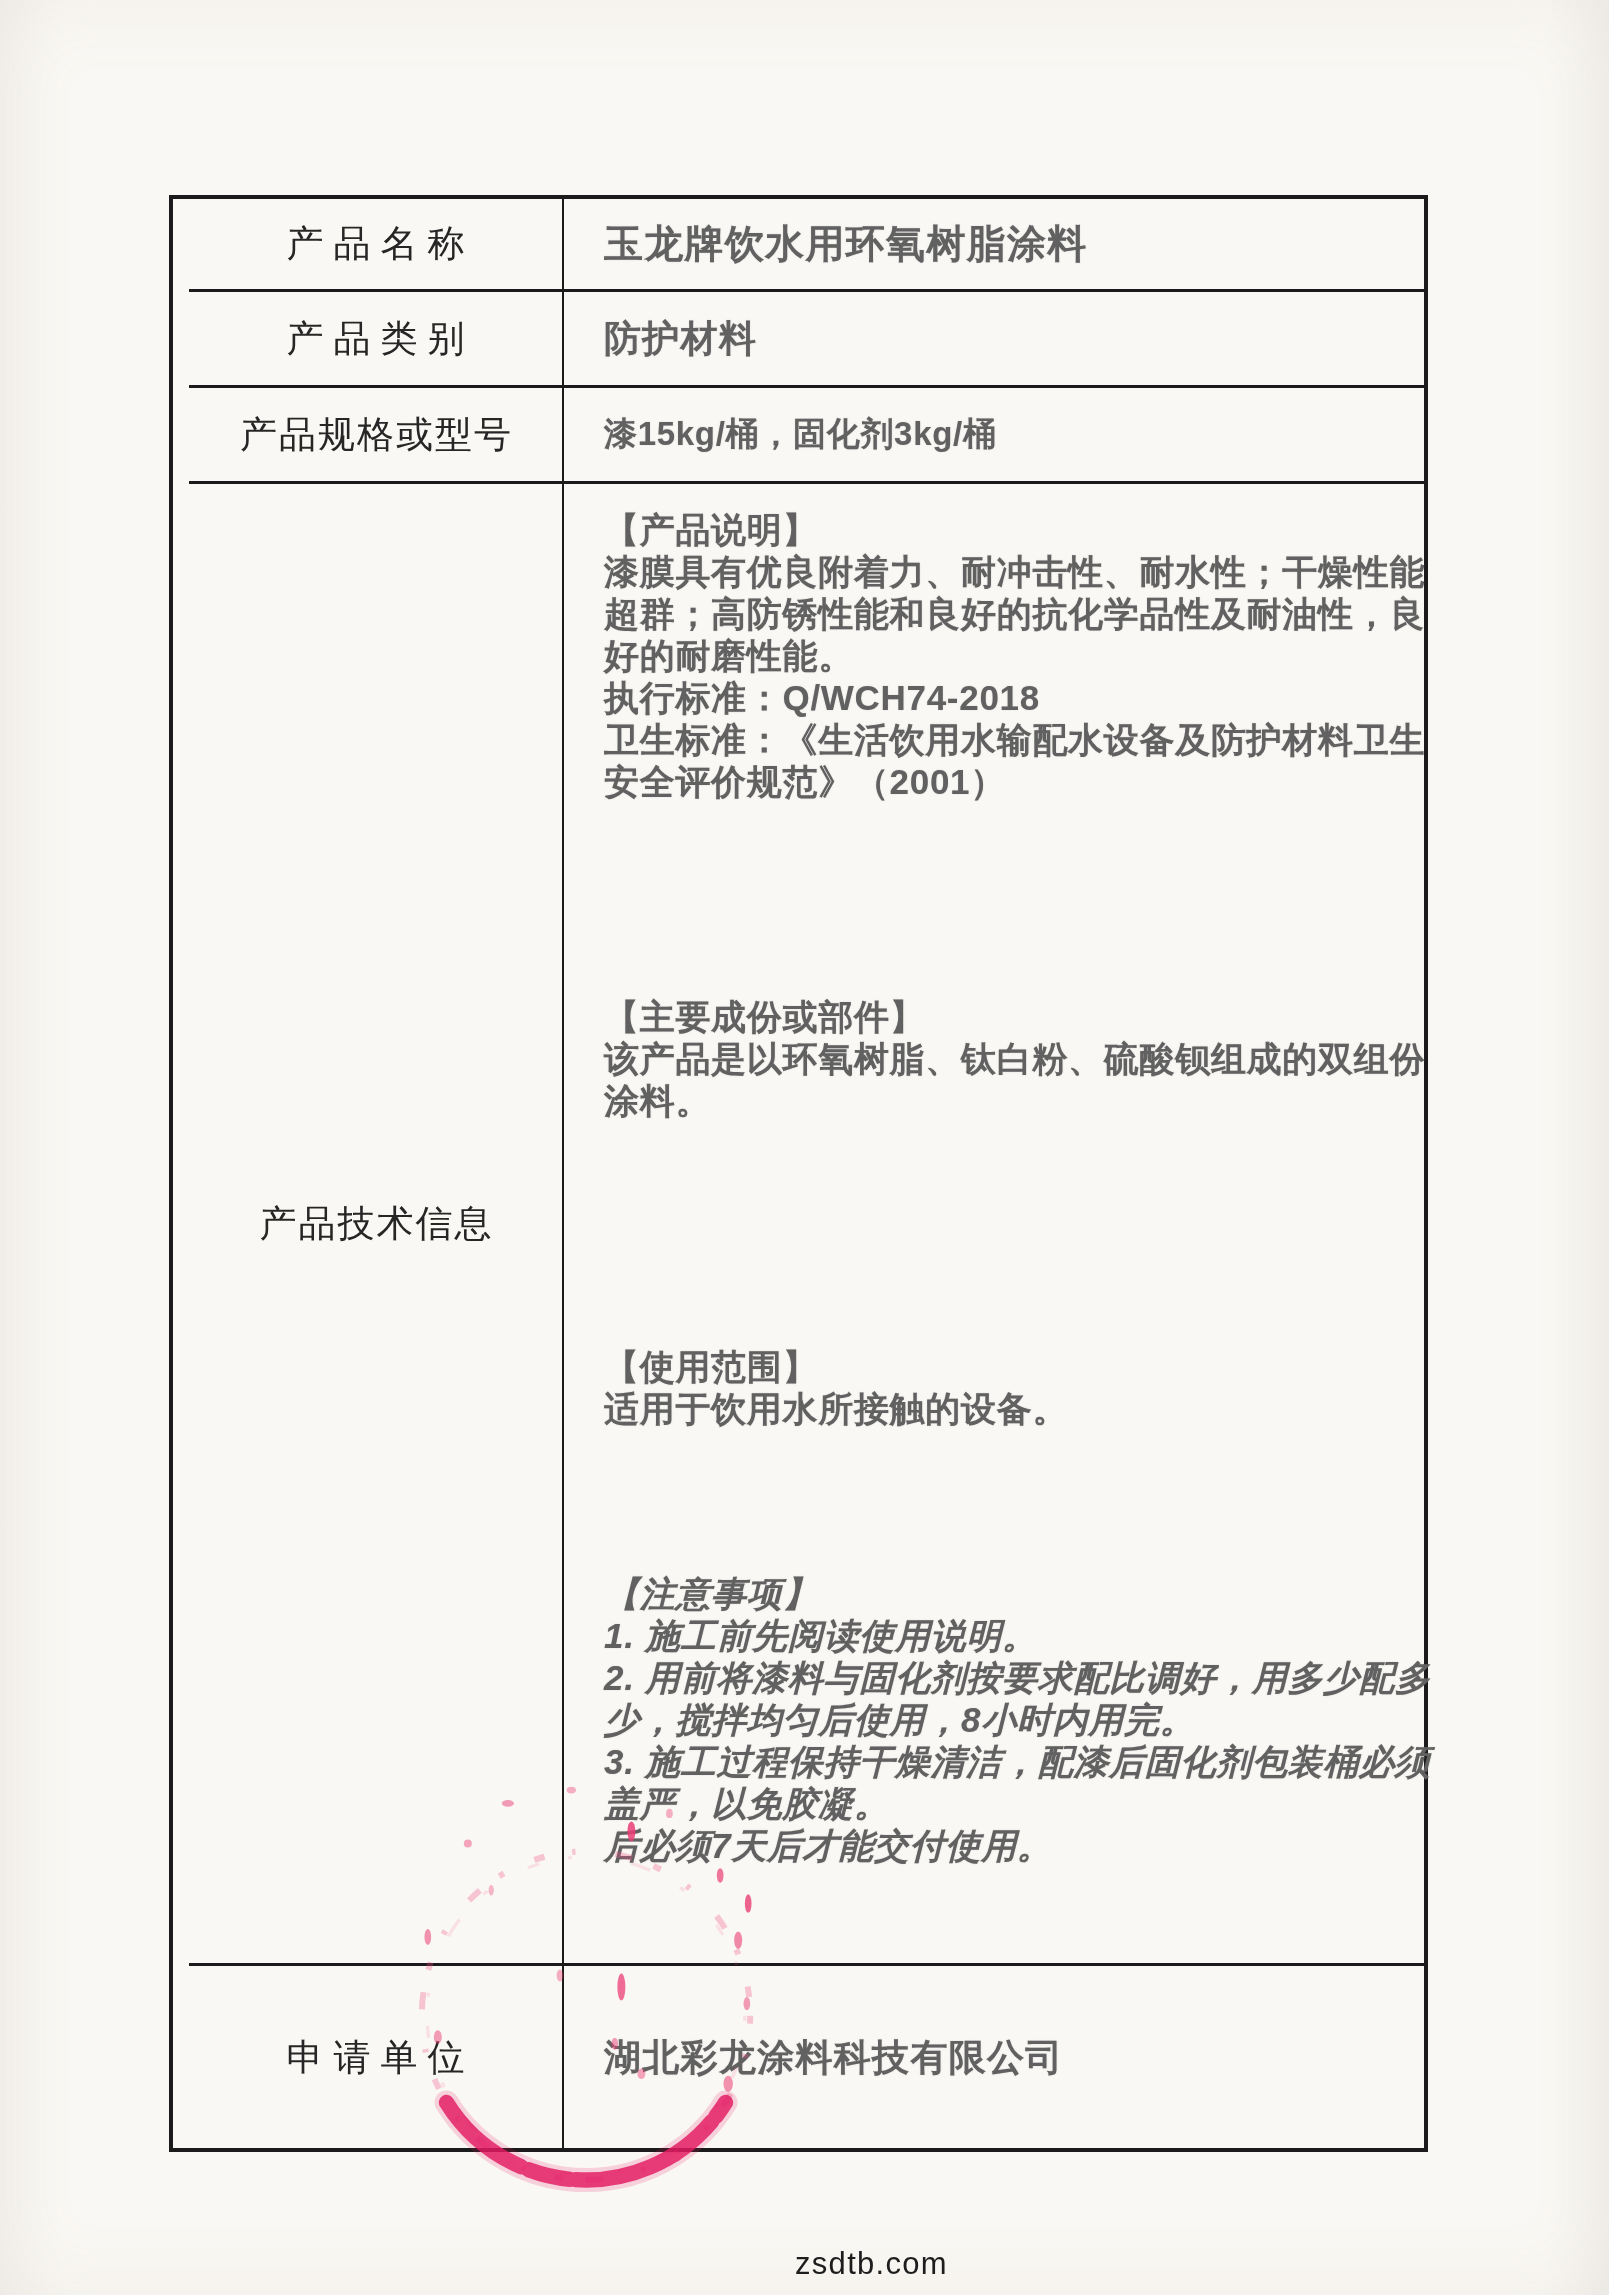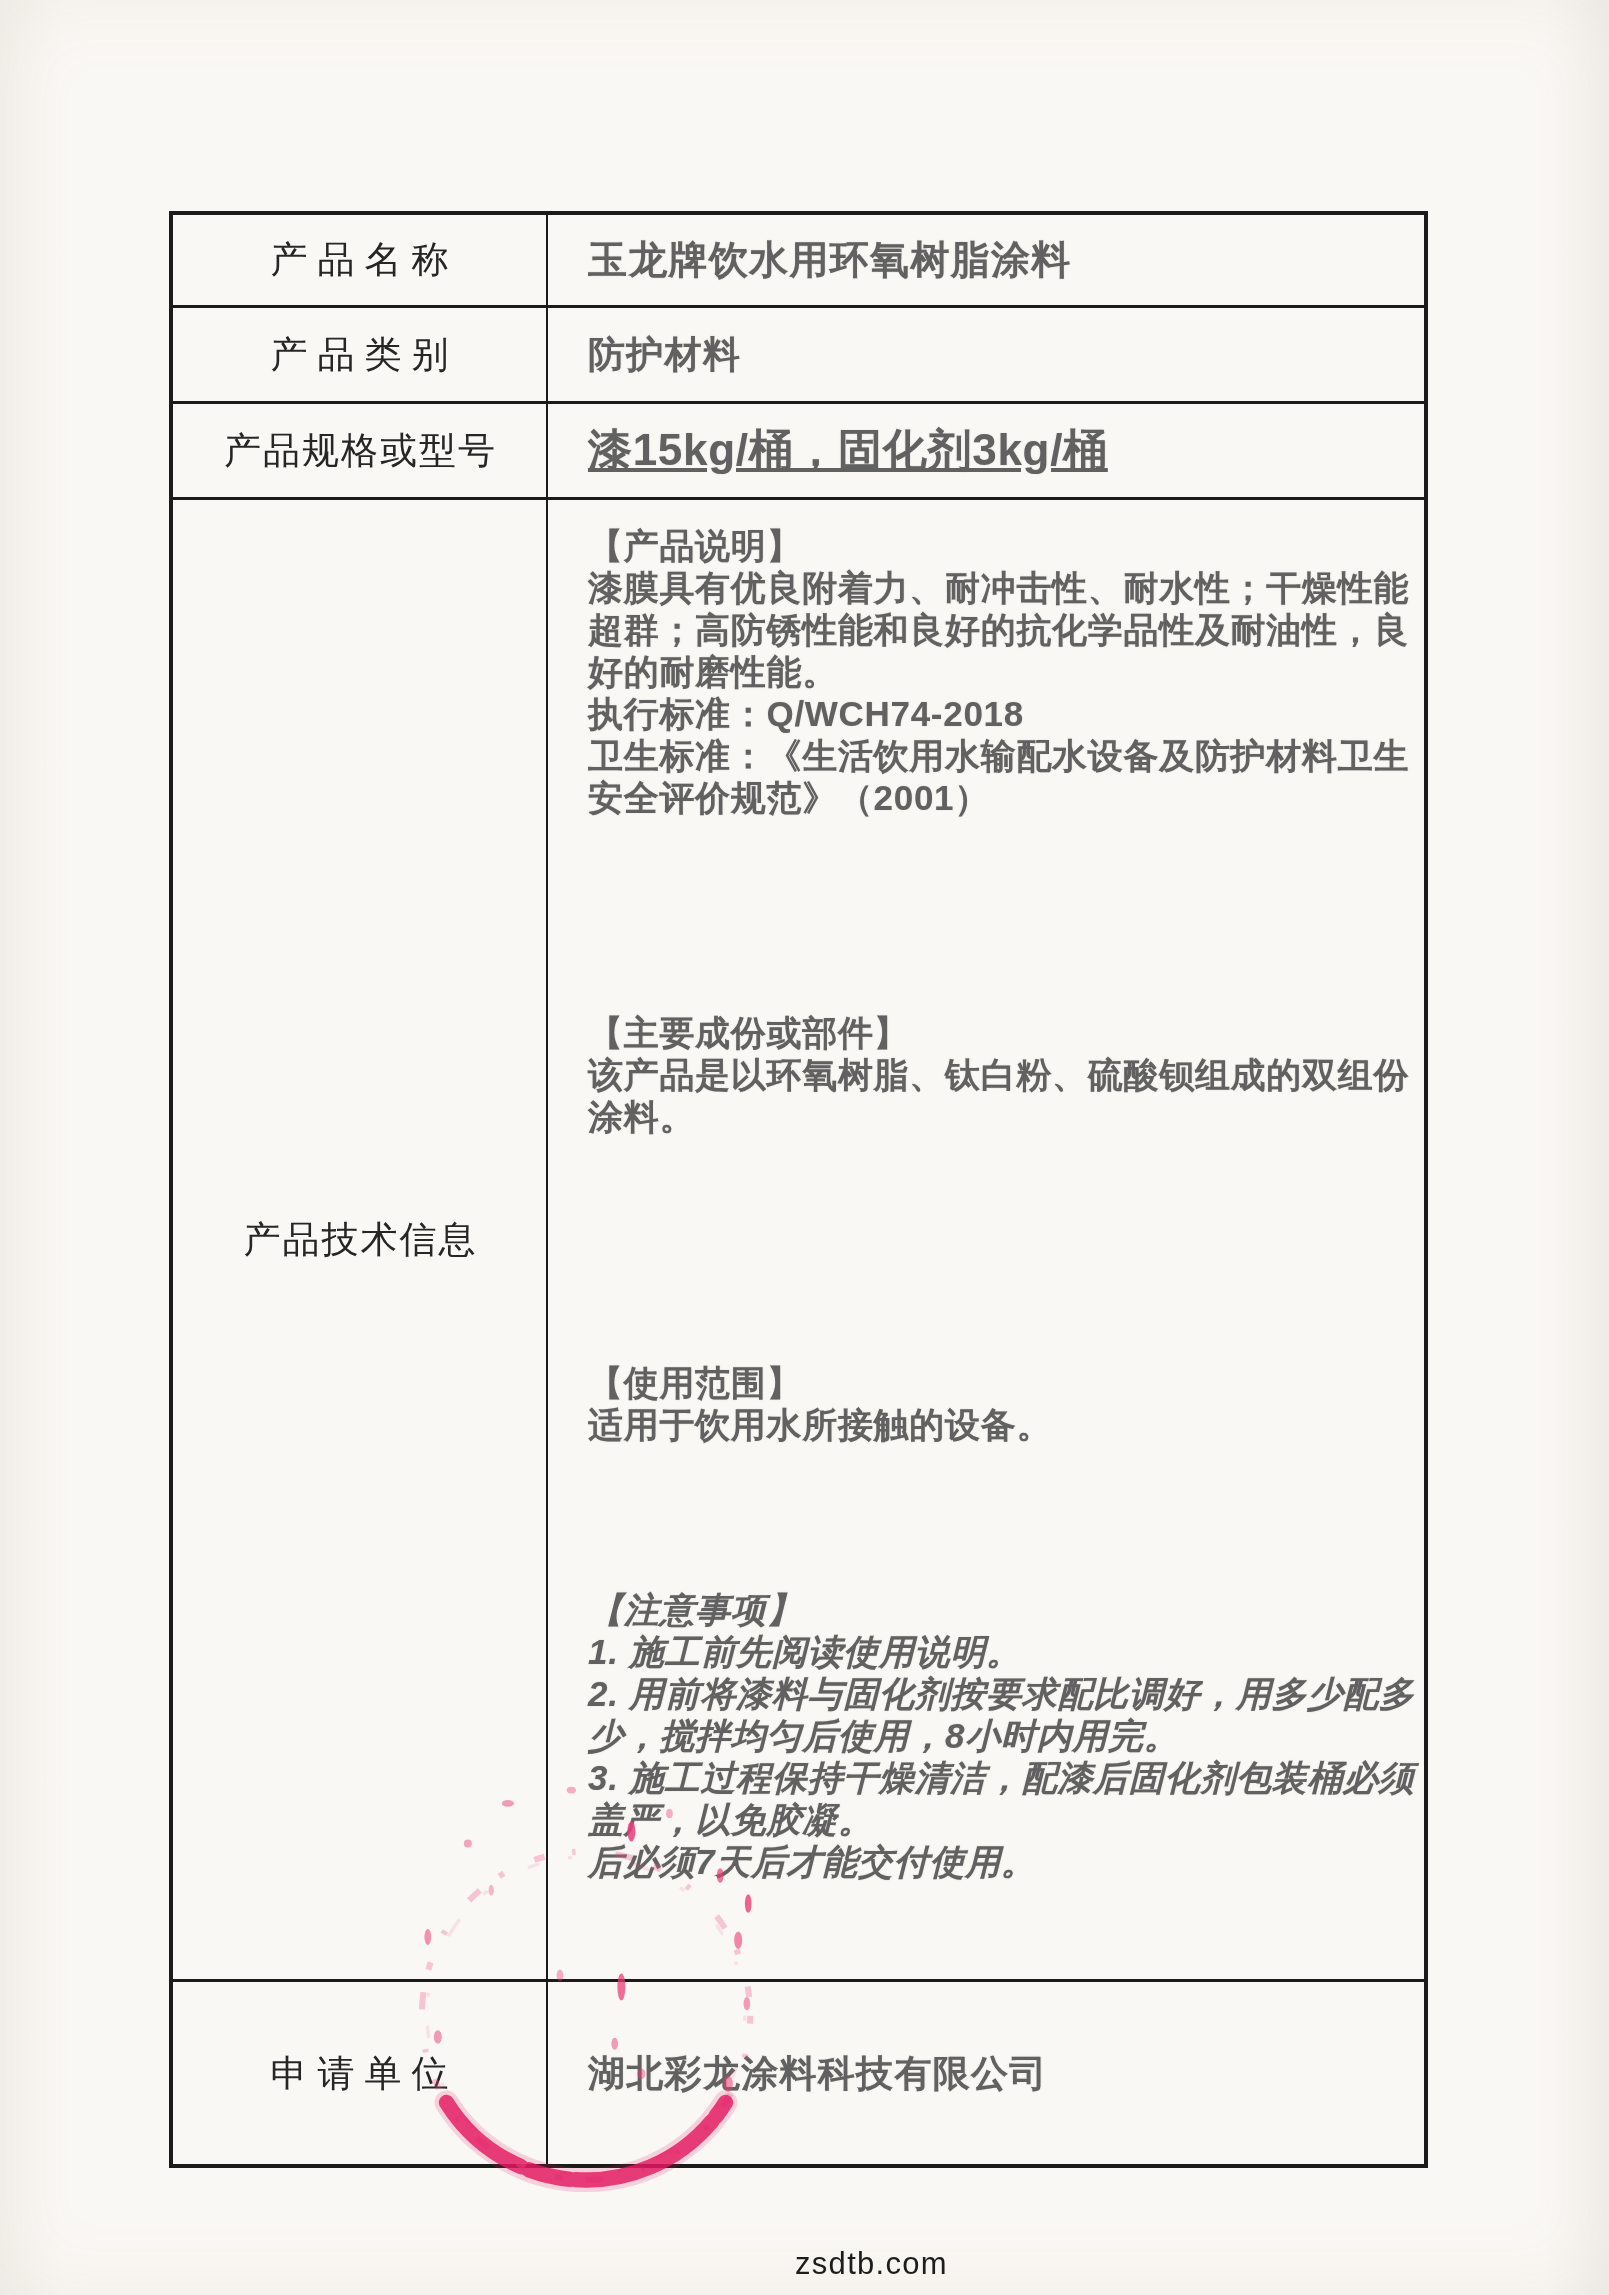--- a/index.html
+++ b/index.html
@@ -11,25 +11,26 @@
   }
   .page {
     position: absolute; left: 0; top: 0;
     width: 1609px; height: 2295px;
     background: linear-gradient(90deg, #f5f3ee 0%, #faf8f4 4%, #faf8f4 96%, #f3f1ec 100%);
     box-shadow: inset 0 0 80px rgba(160,150,130,0.10);
     overflow: hidden;
   }
   
   .doc-table {
-    position: absolute; left: 169px; top: 211px;
+    position: absolute; left: 169px; top: 195px;
     width: 1259px; height: 1957px;
     border: 4px solid #1b1b1b;
     box-sizing: border-box;
     background: transparent;
+    padding-left: 16px;
   }
   .row { display: flex; box-sizing: border-box; border-bottom: 3.3px solid #1b1b1b; }
   .row.last { border-bottom: none; }
   .r1 { height: 93px; }
   .r2 { height: 96px; }
   .r3 { height: 96px; }
   .r4 { height: 1482px; }
   .r5 { height: 183px; }
   .cell { box-sizing: border-box; }
   .label-cell {
@@ -45,21 +46,21 @@
   .value-cell {
     flex: 1 1 auto;
     display: flex; align-items: center;
     padding-left: 40px;
     color: #616161;
     font-weight: bold;
     text-shadow: 0 0 1.3px rgba(110,110,110,0.35);
   }
   .v-name { font-size: 39px; letter-spacing: 1.3px; }
   .v-cat  { font-size: 37px; letter-spacing: 1.3px; }
-  .v-spec { font-size: 44px; letter-spacing: 0.7px; text-decoration: underline; }
+  .v-spec { font-size: 33px; letter-spacing: 0.7px; }
   .v-unit { font-size: 37px; letter-spacing: 1.3px; }
   .tech-cell {
     flex: 1 1 auto;
     display: block;
     padding-left: 40px; padding-right: 33px;
     color: #616161;
     font-weight: bold;
     text-shadow: 0 0 1.3px rgba(110,110,110,0.35);
     font-size: 35px;
   }

